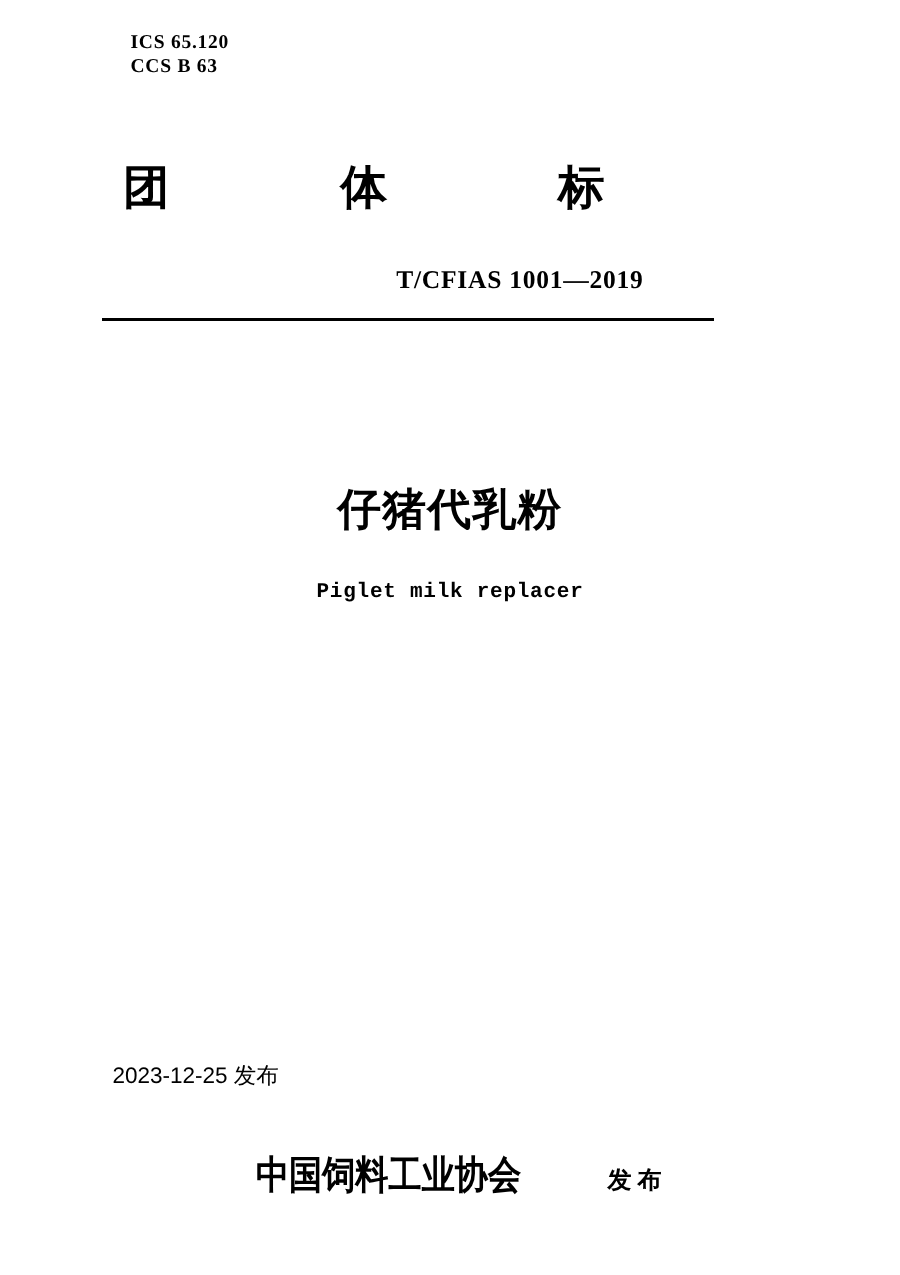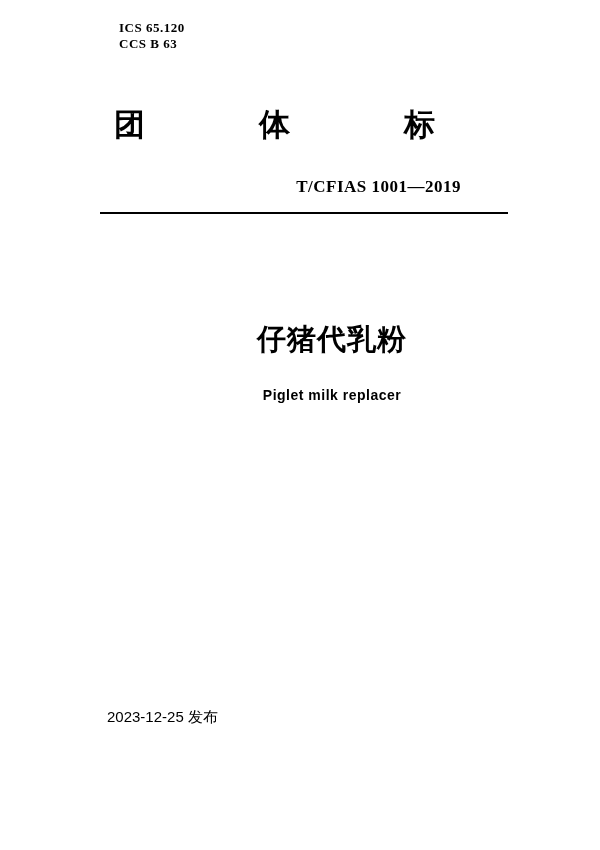--- a/index.html
+++ b/index.html
@@ -8,21 +8,20 @@
     background: #ffffff;
   }
   .page {
     position: relative;
     width: 476px;
     height: 850px;
     background: #ffffff;
     color: #000000;
     font-family: "Liberation Serif", serif;
     overflow: hidden;
-    margin-left: 32px;
   }
 
   
   .ics-block {
     position: absolute;
     left: 87px;
     top: 20px;
     font-size: 13px;
     font-weight: bold;
     line-height: 16px;
@@ -76,21 +75,21 @@
   }
 
   .english-title {
     position: absolute;
     left: 0;
     top: 387px;
     width: 600px;
     text-align: center;
     font-size: 14px;
     font-weight: bold;
-    font-family: Liberation Sans, sans-serif;
+    font-family: Liberation Mono, monospace;
     letter-spacing: 0.5px;
   }
 
   
   .dates-row {
     position: absolute;
     left: 75px;
     right: 50px;
     top: 708px;
     display: flex;
@@ -149,14 +148,18 @@
   <div class="header-rule"></div>
 
   <div class="main-title">仔猪代乳粉</div>
 
   <div class="english-title">Piglet milk replacer</div>
 
   <div class="dates-row">
     <span>2023-12-25 发布</span>
   </div>
 
+  <div class="publisher-row">
+    <span class="publisher-name">中国饲料工业协会</span>
+    <span class="publisher-label">发布</span>
+  </div>
 
 </div>
 
 </body></html>

